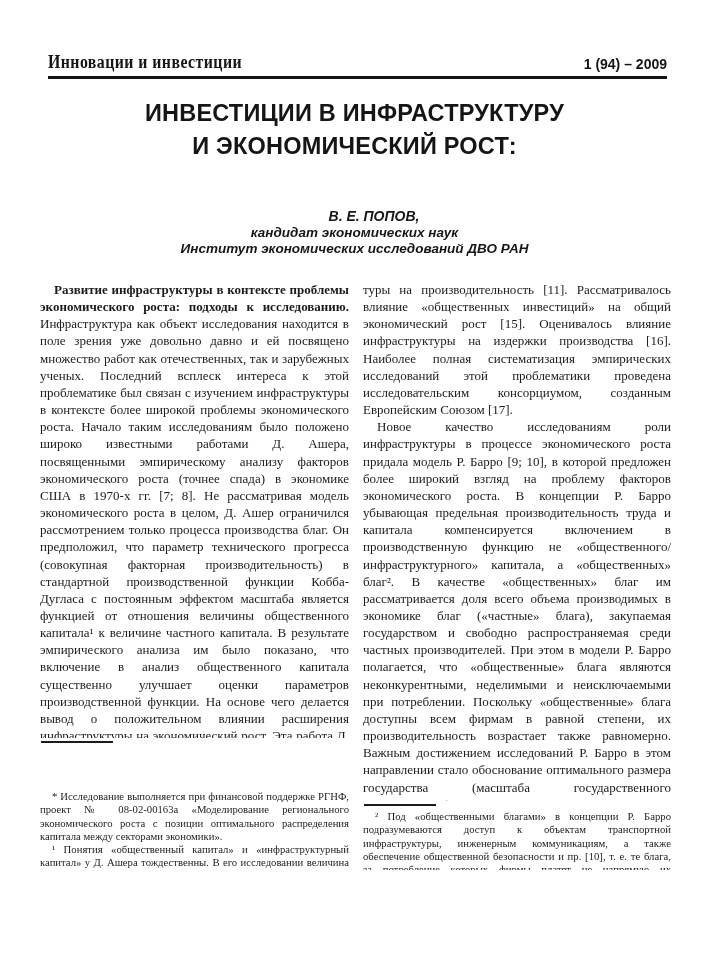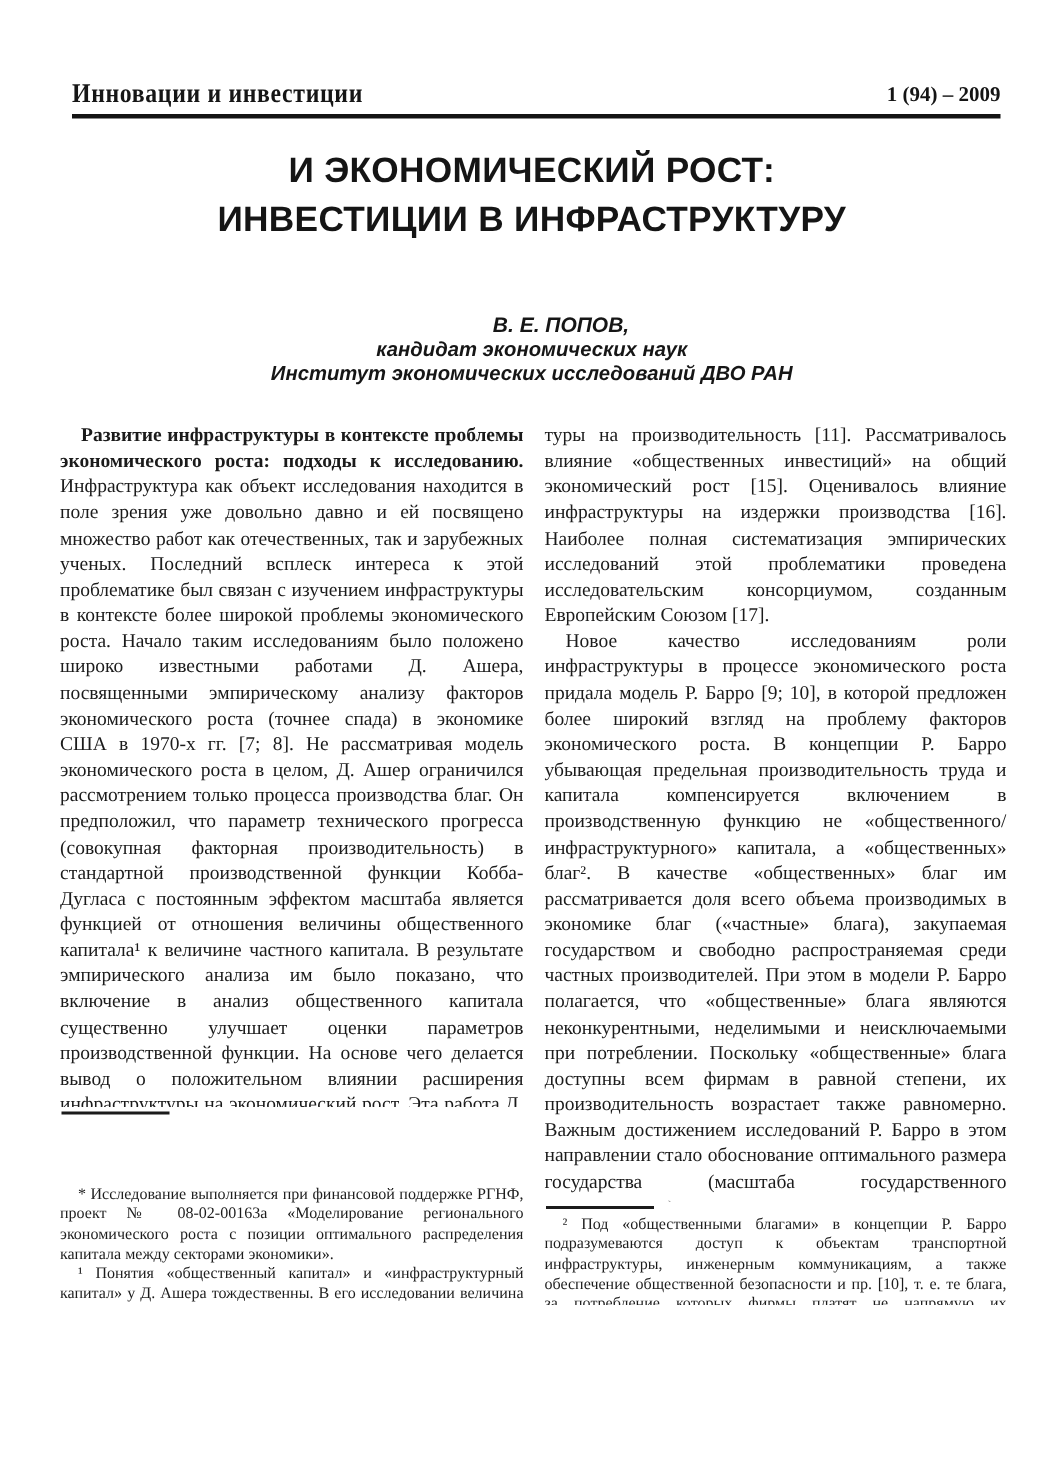--- a/index.html
+++ b/index.html
@@ -24,21 +24,21 @@
     font-weight: 600;
     letter-spacing: 0.5px;
     transform: scaleX(0.88);
     transform-origin: left center;
     white-space: nowrap;
     color: #161616;
   }
   .issue {
     position: absolute;
     right: 42px; top: 56px;
-    font-family: Liberation Serif, serif;
+    font-family: Liberation Sans, sans-serif;
     font-size: 14px;
     font-weight: bold;
     color: #141414;
   }
   .header-rule {
     position: absolute;
     left: 48px; right: 42px; top: 76px;
     height: 3px;
     background: #141414;
   }
@@ -151,22 +151,22 @@
 </head>
 <body>
 
 <div class="page">
 
   <div class="masthead">Инновации и инвестиции</div>
   <div class="issue">1 (94) – 2009</div>
   <div class="header-rule"></div>
 
   <div class="title">
+    <div>ИНВЕСТИЦИИ В ИНФРАСТРУКТУРУ</div>
     <div>И ЭКОНОМИЧЕСКИЙ РОСТ:</div>
-    <div>ИНВЕСТИЦИИ В ИНФРАСТРУКТУРУ</div>
   </div>
 
   <div class="author-block">
     <div class="author-name">В. Е. ПОПОВ,</div>
     <div class="author-line">кандидат экономических наук</div>
     <div class="author-line">Институт экономических исследований ДВО РАН</div>
   </div>
 
   <div class="col-main col-left-main">
     <p><span class="lead-bold">Развитие инфраструктуры в контексте проблемы экономического роста: подходы к исследованию.</span><span> Инфраструктура как объект исследования находится в поле зрения уже довольно давно и ей посвящено множество работ как отечественных, так и зарубежных ученых. Последний всплеск интереса к этой проблематике был связан с изучением инфраструктуры в контексте более широкой проблемы экономического роста. Начало таким исследованиям было положено широко известными работами Д. Ашера, посвященными эмпирическому анализу факторов экономического роста (точнее спада) в экономике США в 1970-х гг. [7; 8]. Не рассматривая модель экономического роста в целом, Д. Ашер ограничился рассмотрением только процесса производства благ. Он предположил, что параметр технического прогресса (совокупная факторная производительность) в стандартной производственной функции Кобба-Дугласа с постоянным эффектом масштаба является функцией от отношения величины общественного капитала¹ к величине частного капитала. В результате эмпирического анализа им было показано, что включение в анализ общественного капитала существенно улучшает оценки параметров производственной функции. На основе чего делается вывод о положительном влиянии расширения инфраструктуры на экономический рост. Эта работа Д. Ашера дала импульс серии теоретических и эмпирических исследований данной проблематики. Оценивалось влияние инфраструк-</span></p>

